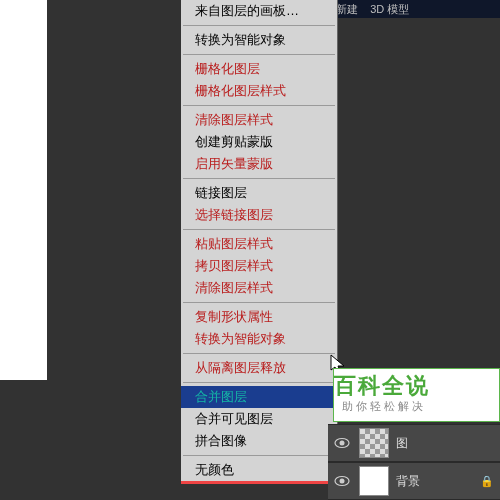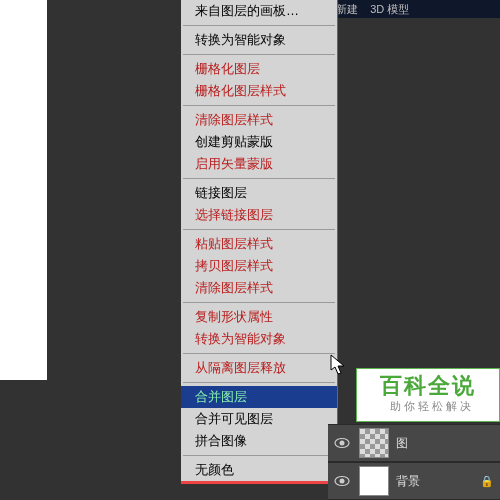--- a/index.html
+++ b/index.html
@@ -54,21 +54,21 @@
       padding: 3px 12px 3px 14px;
       line-height: 16px;
       white-space: nowrap;
       cursor: default;
     }
     .menu-item.disabled {
       color: #b91c1c;
     }
     .menu-item.highlighted {
       background: #1a3d8f;
-      color: #86efac;
+      color: #14b8a6;
     }
     .menu-sep {
       height: 1px;
       background: #9a9a9a;
       margin: 3px 2px;
     }
     .cursor {
       position: absolute;
       left: 330px;
       top: 354px;
@@ -111,25 +111,25 @@
     .layer-label {
       color: #ddd;
       font-size: 12px;
       padding-left: 4px;
       flex: 1;
     }
     .watermark {
       position: absolute;
       right: 0;
       bottom: 78px;
-      width: 144px;
+      width: 167px;
       height: 54px;
       background: #fff;
       border: 1px solid #5bb64b;
-      text-align: center;
+      text-align: left;
       padding-top: 4px;
     }
     .wm-title {
       color: #4aa93a;
       font-size: 22px;
       font-weight: bold;
       letter-spacing: 2px;
       line-height: 26px;
     }
     .wm-sub {

